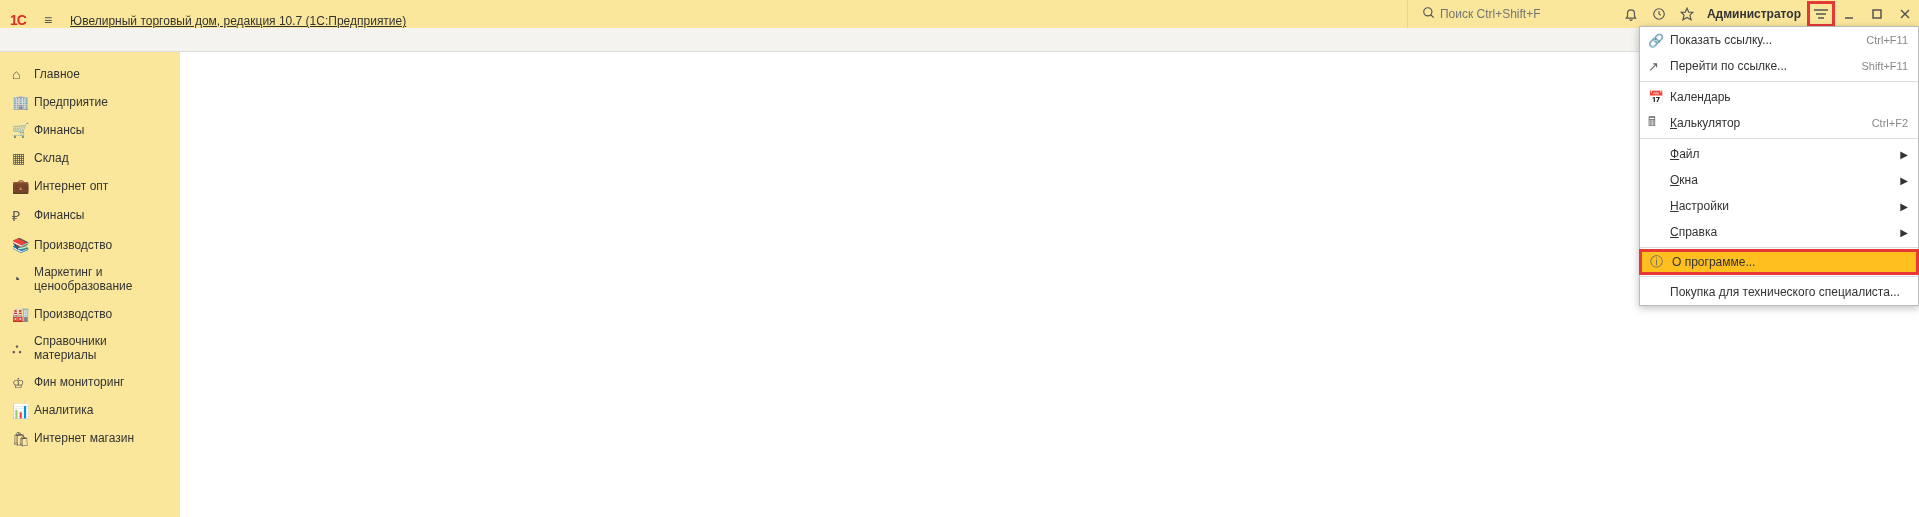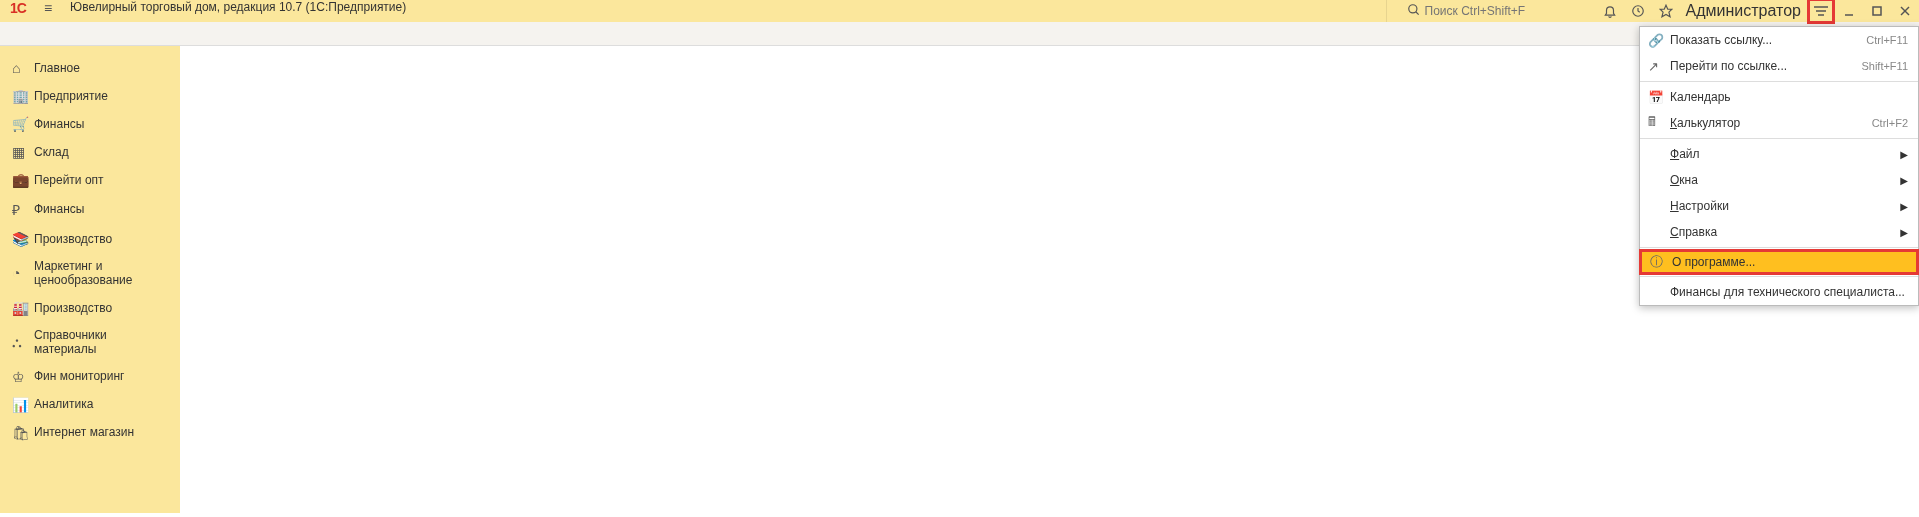--- a/index.html
+++ b/index.html
@@ -1,34 +1,34 @@
 <!DOCTYPE html>
 <html><head>
 <meta charset="utf-8">
 <style>
 * { box-sizing: border-box; margin: 0; padding: 0; font-family: Arial, sans-serif; }
 body { width: 1919px; height: 517px; background: #fff; overflow: hidden; position: relative; }
 
 .titlebar {
-  height: 22px;
+  height: 28px;
   background: #fbe79c;
   display: flex;
-  align-items: flex-start;
+  align-items: flex-end;
   font-size: 12px;
   color: #333;
 }
 .logo { color: #d93025; font-weight: bold; font-size: 14px; padding: 0 8px 0 10px; letter-spacing: -1px; }
 .hamburger { padding: 0 10px; cursor: pointer; font-size: 14px; color: #555; }
-.title-text { padding-left: 8px; color: #333; }
+.title-text { padding-left: 8px; color: #333; text-decoration: underline; }
 .titlebar-right { margin-left: auto; display: flex; align-items: center; height: 100%; }
-.search-wrap { display: flex; align-items: center; border-left: 1px solid rgba(0,0,0,0.08); height: 100%; padding: 0 20px; width: 210px; }
+.search-wrap { display: flex; align-items: center; border-left: 1px solid rgba(0,0,0,0.08); height: 100%; padding: 0 14px; width: 210px; }
 .search-icon { font-size: 14px; color: #555; }
 .search-input { border: none; background: transparent; font-size: 12px; padding: 2px 4px; width: 170px; outline: none; color: #666; }
 .tb-icon { width: 28px; height: 26px; display: flex; align-items: center; justify-content: center; color: #555; cursor: pointer; font-size: 14px; }
-.user-label { padding: 0 6px; font-size: 16px; color: #333; }
+.user-label { padding: 0 6px; font-size: 12px; color: #333; font-weight: bold; }
 .highlight-red { border: 3px solid #e53935; margin: -1px 0; }
 
 .toolbar2 {
   height: 24px;
   background: #f5f3ef;
   border-bottom: 1px solid #ddd;
 }
 
 .main { display: flex; height: calc(100% - 50px); }
 .sidebar {
@@ -155,21 +155,21 @@
       <div class="sidebar-item">
         <span class="sidebar-icon">🛒</span>
         <span class="sidebar-label">Финансы</span>
       </div>
       <div class="sidebar-item">
         <span class="sidebar-icon">▦</span>
         <span class="sidebar-label">Склад</span>
       </div>
       <div class="sidebar-item">
         <span class="sidebar-icon">💼</span>
-        <span class="sidebar-label">Перейти опт</span>
+        <span class="sidebar-label">Интернет опт</span>
       </div>
       <div class="sidebar-item">
         <span class="sidebar-icon">₽</span>
         <span class="sidebar-label">Финансы</span>
       </div>
       <div class="sidebar-item">
         <span class="sidebar-icon">📚</span>
         <span class="sidebar-label">Производство</span>
       </div>
       <div class="sidebar-item">
@@ -243,15 +243,15 @@
       <span class="dd-arrow">▶</span>
     </div>
     <div class="dd-sep"></div>
     <div class="dd-item highlighted red-border-item">
       <span class="dd-icon">ⓘ</span>
       <span class="dd-label">О программе...</span>
     </div>
     <div class="dd-sep"></div>
     <div class="dd-item">
       <span class="dd-icon"></span>
-      <span class="dd-label">Финансы для технического специалиста...</span>
+      <span class="dd-label">Покупка для технического специалиста...</span>
     </div>
   </div>
 
 </body></html>

